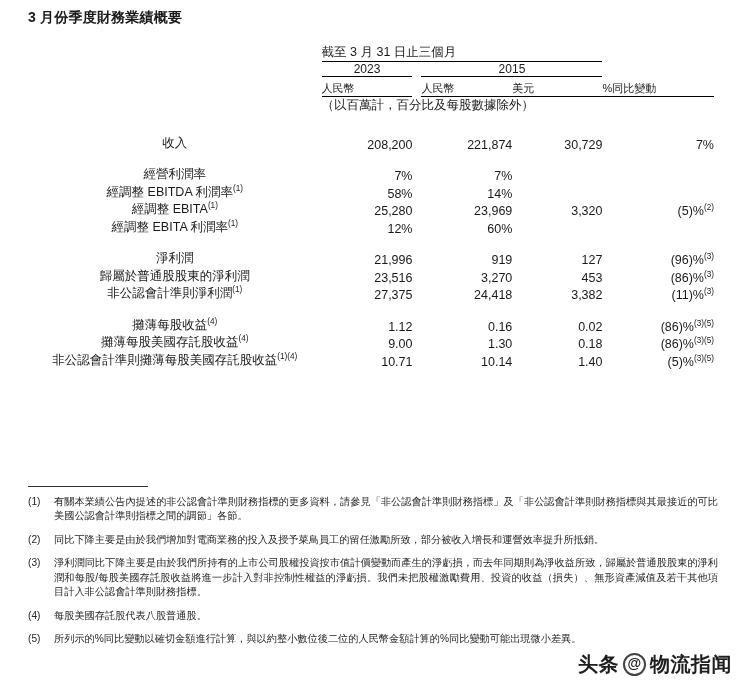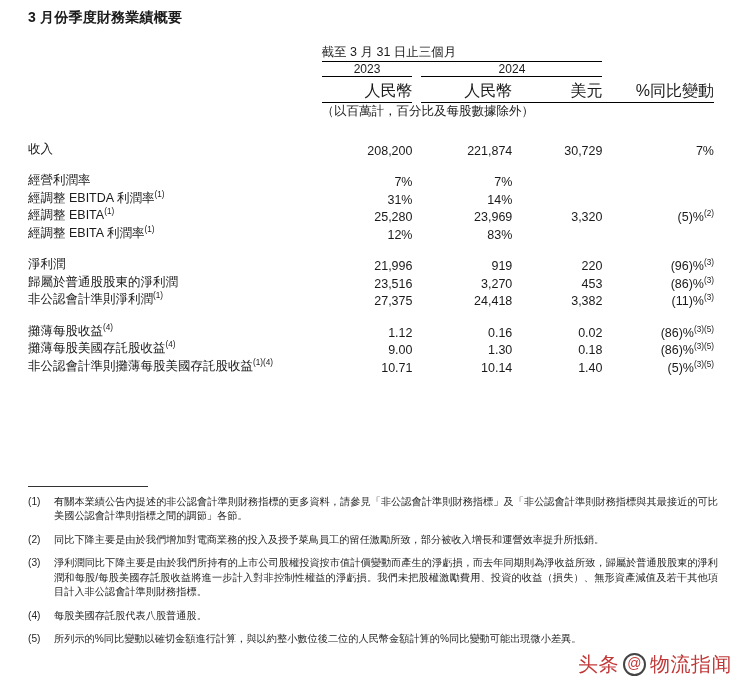--- a/index.html
+++ b/index.html
@@ -60,21 +60,21 @@
   .num, .pct {
     text-align: right;
     white-space: nowrap;
     padding-right: 4px;
     font-size: 12.5px;
     margin-top: 44px;
   }
   .pct { padding-right: 2px; }
 
   .label {
-    text-align: left;
+    text-align: center;
     white-space: nowrap;
     padding-left: 3px;
   }
 
   
   .hdr-period {
     text-align: left;
     font-weight: bold;
     font-size: 12.5px;
     padding-bottom: 2px;
@@ -82,23 +82,23 @@
   }
   .hdr-year {
     text-align: center;
     font-weight: bold;
     font-size: 12px;
     padding-top: 5px;
     padding-bottom: 2px;
     border-bottom: 1.3px solid #000;
   }
   .hdr-cur {
-    text-align: right;
-    font-weight: bold;
-    font-size: 16px;
+    text-align: left;
+    font-weight: bold;
+    font-size: 11px;
     padding-top: 8px;
     padding-bottom: 2px;
     border-bottom: 1.3px solid #000;
   }
   .hdr-unit {
     text-align: left;
     font-size: 12.5px;
     padding-top: 3px;
     padding-bottom: 2px;
     white-space: nowrap;
@@ -148,22 +148,22 @@
 
   
   .watermark {
     position: absolute;
     right: 10px;
     bottom: 6px;
     display: flex;
     align-items: center;
     gap: 4px;
     font-size: 20px;
-    font-weight: normal;
-    color: #b91c1c;
+    font-weight: bold;
+    color: #000000;
     opacity: 0.88;
     letter-spacing: 0.5px;
     pointer-events: none;
     white-space: nowrap;
   }
   .wm-at {
     display: inline-block;
     border: 2px solid #2b2b2b;
     border-radius: 50%;
     width: 19px;
@@ -192,21 +192,21 @@
     <thead>
       <tr>
         <td></td>
         <td class="hdr-period" colspan="4">截至 3 月 31 日止三個月</td>
         <td></td>
       </tr>
       <tr>
         <td></td>
         <td class="hdr-year">2023</td>
         <td></td>
-        <td class="hdr-year" colspan="2">2024</td>
+        <td class="hdr-year" colspan="2">2015</td>
         <td></td>
       </tr>
       <tr class="hdr-spacer-row">
         <td colspan="6"></td>
       </tr>
       <tr>
         <td></td>
         <td class="hdr-cur">人民幣</td>
         <td></td>
         <td class="hdr-cur">人民幣</td>
@@ -236,51 +236,51 @@
         <tr class="data-row">
           <td class="label">經營利潤率</td>
           <td class="num">7%</td>
           <td></td>
           <td class="num">7%</td>
           <td class="num"></td>
           <td class="pct"></td>
         </tr>
         <tr class="data-row">
           <td class="label">經調整 EBITDA 利潤率<sup>(1)</sup></td>
-          <td class="num">31%</td>
+          <td class="num">58%</td>
           <td></td>
           <td class="num">14%</td>
           <td class="num"></td>
           <td class="pct"></td>
         </tr>
         <tr class="data-row">
           <td class="label">經調整 EBITA<sup>(1)</sup></td>
           <td class="num">25,280</td>
           <td></td>
           <td class="num">23,969</td>
           <td class="num">3,320</td>
           <td class="pct">(5)%<sup>(2)</sup></td>
         </tr>
         <tr class="data-row">
           <td class="label">經調整 EBITA 利潤率<sup>(1)</sup></td>
           <td class="num">12%</td>
           <td></td>
-          <td class="num">83%</td>
+          <td class="num">60%</td>
           <td class="num"></td>
           <td class="pct"></td>
         </tr>
         <tr class="spacer-sm">
           <td colspan="6"></td>
         </tr>
         <tr class="data-row">
           <td class="label">淨利潤</td>
           <td class="num">21,996</td>
           <td></td>
           <td class="num">919</td>
-          <td class="num">220</td>
+          <td class="num">127</td>
           <td class="pct">(96)%<sup>(3)</sup></td>
         </tr>
         <tr class="data-row">
           <td class="label">歸屬於普通股股東的淨利潤</td>
           <td class="num">23,516</td>
           <td></td>
           <td class="num">3,270</td>
           <td class="num">453</td>
           <td class="pct">(86)%<sup>(3)</sup></td>
         </tr>

